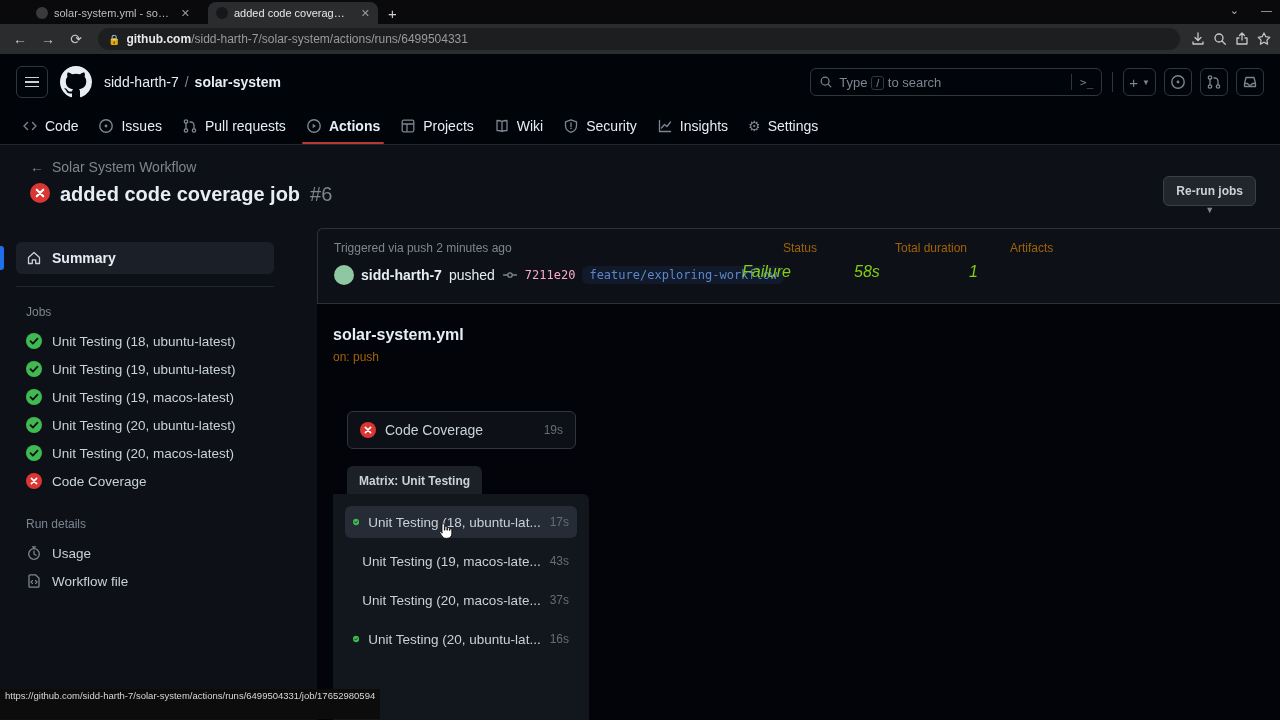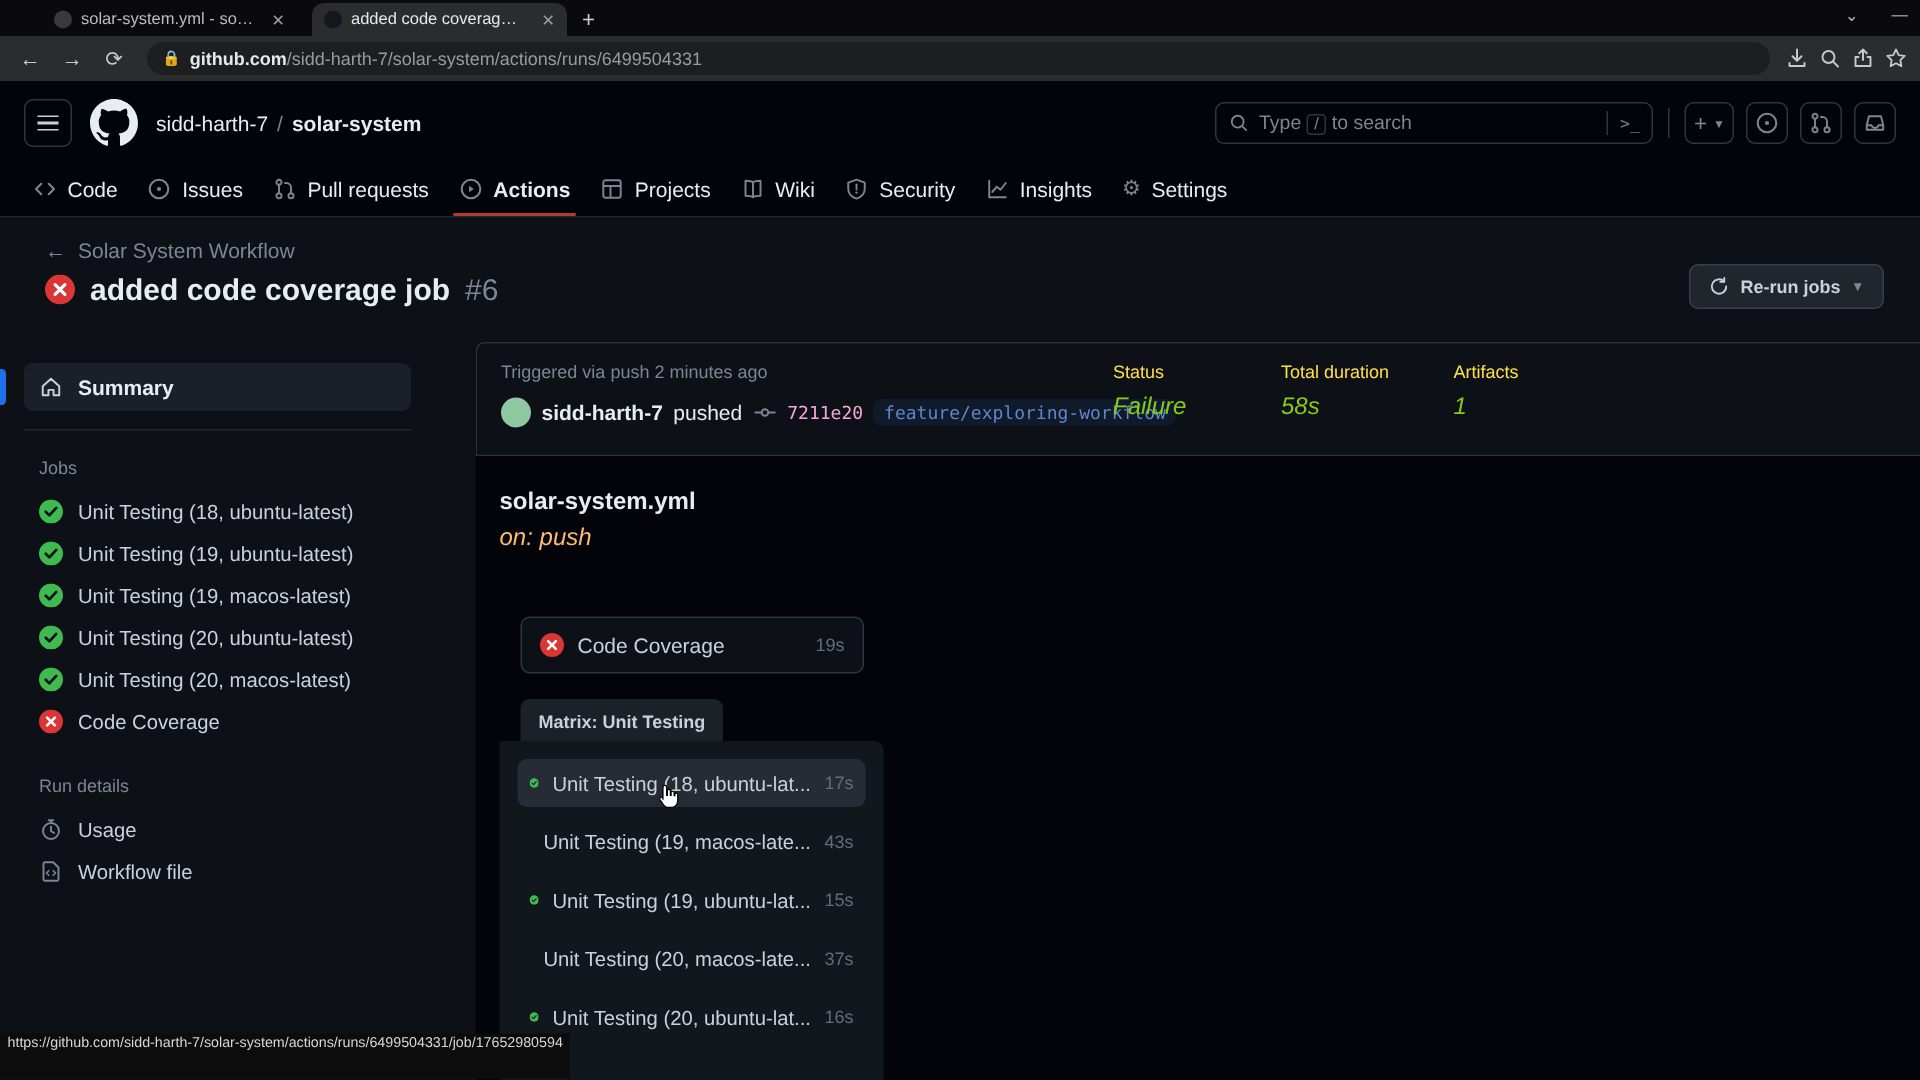--- a/index.html
+++ b/index.html
@@ -58,21 +58,21 @@
 
   
   .content { position:relative; height:574px; }
   .run-header { padding:14px 24px 0 30px; display:flex; }
   .rh-left .wf-link { display:flex; align-items:center; gap:8px; color:#7d8590; font-size:14px; }
   .rh-title { display:flex; gap:10px; margin-top:8px; }
   .rh-title .t { font-size:20px; font-weight:bold; color:#e6edf3; }
   .rh-title .num { font-size:20px; color:#7d8590; }
   .rerun { margin-left:auto; align-self:flex-end; height:30px; background:#21262d; border:1px solid #3a4048;
            border-radius:6px; color:#c9d1d9; font-size:12px; font-weight:bold; display:flex;
-           align-items:center; gap:7px; padding:0 12px; }
+           align-items:center; gap:7px; padding:0 12px;flex-direction:column; }
   .rerun .caret { font-size:9px; color:#7d8590; }
 
   
   .layout { display:flex; margin-top:22px; height:100%; }
   .sidebar { width:317px; flex:0 0 317px; padding:14px 16px 0 16px; }
   .side-summary { position:relative; }
   .side-summary .bluebar { position:absolute; left:-16px; top:4px; width:4px; height:24px;
                            background:#1f6feb; border-radius:0 3px 3px 0; }
   .summary-item { display:flex; align-items:center; gap:10px; background:#1b2028; border-radius:6px;
                   height:32px; padding:0 10px; color:#e6edf3; font-size:14px; font-weight:bold; width:258px; }
@@ -89,27 +89,27 @@
   .summary-card { border:1px solid #2c323a; border-right:none; border-radius:6px 0 0 0;
                   padding:12px 16px 18px; position:relative; background:#0d1117; }
   .trig { color:#7d8590; font-size:12px; }
   .commit-row { display:flex; align-items:center; gap:7px; margin-top:10px; font-size:14px; color:#e6edf3; }
   .avatar { width:20px; height:20px; border-radius:50%; background:#8fc7a2; }
   .actor { font-weight:bold; }
   .sha { font-family:"DejaVu Sans Mono", monospace; font-size:12px; color:#f9a8d4; }
   .branch-badge { font-family:"DejaVu Sans Mono", monospace; font-size:12px; color:#5f87c7;
                   background:#101a2b; border-radius:6px; padding:2px 7px; }
   .stat-col { position:absolute; top:12px; }
-  .stat-col .lbl { color:#fde047; font-size:12px; }
+  .stat-col .lbl { color:#a16207; font-size:12px;margin-left:41px; }
   .stat-col .val { color:#84cc16; font-size:16px; margin-top:8px;font-style:italic; }
   .col-status { left:424px; } .col-duration { left:536px; } .col-artifacts { left:651px; }
 
   .canvas { flex:1; background:#02040a; position:relative; overflow:hidden; padding:22px 0 0 16px; }
   .wf-file { font-size:16px; font-weight:bold; color:#e6edf3; }
-  .wf-on { font-size:16px; color:#fdba74; margin-top:6px;font-style:italic; }
+  .wf-on { font-size:12px; color:#a16207; margin-top:6px; }
 
   .node { position:absolute; left:30px; top:107px; width:229px; height:38px; background:#0d1117;
           border:1px solid #30363d; border-radius:6px; display:flex; align-items:center; gap:9px;
           padding:0 12px; font-size:14px; color:#c9d1d9; }
   .node .dur { margin-left:auto; font-size:12px; color:#646d76; }
 
   .matrix-tab { position:absolute; left:30px; top:162px; height:29px; background:#1c2128;
                 border-radius:6px 6px 0 0; display:flex; align-items:center; padding:0 12px;
                 font-size:12px; font-weight:bold; color:#c9d1d9; }
   .matrix-body { position:absolute; left:16px; top:190px; width:256px; height:240px; background:#12161d;
@@ -467,27 +467,20 @@
             <svg width="16" height="16" viewBox="0 0 16 16">
                 <use href="#check-circle"></use>
               </svg>
             <span>Unit Testing (19, macos-late...</span>
             <span class="dur">43s</span>
           </div>
           <div class="mrow">
             <svg width="16" height="16" viewBox="0 0 16 16">
                 <use href="#check-circle"></use>
               </svg>
-            <span>Unit Testing (19, ubuntu-lat...</span>
-            <span class="dur">15s</span>
-          </div>
-          <div class="mrow">
-            <svg width="16" height="16" viewBox="0 0 16 16">
-                <use href="#check-circle"></use>
-              </svg>
             <span>Unit Testing (20, macos-late...</span>
             <span class="dur">37s</span>
           </div>
           <div class="mrow">
             <svg width="16" height="16" viewBox="0 0 16 16">
                 <use href="#check-circle"></use>
               </svg>
             <span>Unit Testing (20, ubuntu-lat...</span>
             <span class="dur">16s</span>
           </div>

